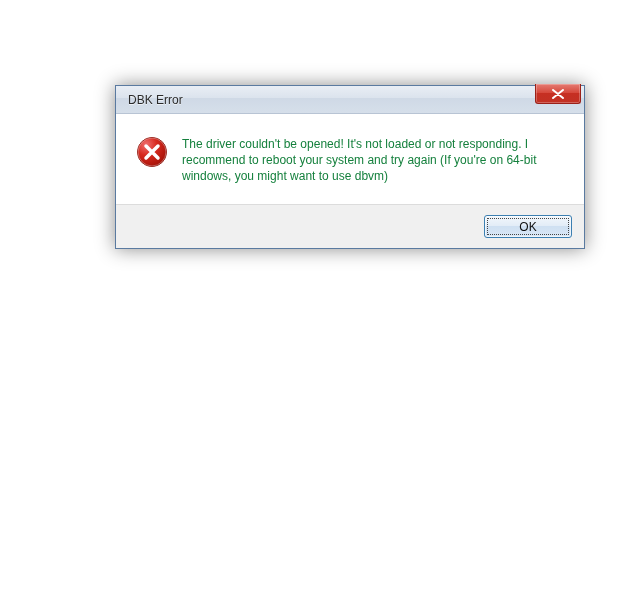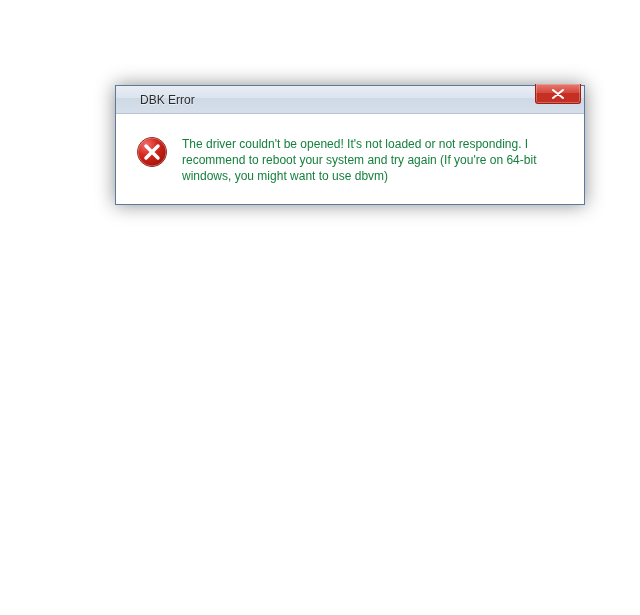--- a/index.html
+++ b/index.html
@@ -24,21 +24,21 @@
       border: 1px solid #5a7aa0;
       box-shadow: 0 0 18px rgba(0,0,0,0.45);
     }
     .titlebar {
       height: 28px;
       background: linear-gradient(to bottom, #e9eef5 0%, #dbe3ed 45%, #cfd9e6 46%, #d6dfea 100%);
       border-bottom: 1px solid #b8c4d4;
       position: relative;
       display: flex;
       align-items: center;
-      padding-left: 24px;
+      padding-left: 12px;
     }
     .titlebar-text {
       color: #2b2b2b;
       font-size: 12px;
       text-shadow: 0 1px 0 rgba(255,255,255,0.6);
     }
     .close-btn {
       position: absolute;
       right: 3px;
       top: -2px;
@@ -125,13 +125,16 @@
             <stop offset="100%" stop-color="#a51208"></stop>
           </radialGradient>
         </defs>
         <circle cx="16" cy="16" r="14.5" fill="url(#redg)" stroke="#8a0e05" stroke-width="1"></circle>
         <circle cx="16" cy="16" r="14" fill="none" stroke="rgba(255,255,255,0.35)" stroke-width="1"></circle>
         <path d="M10 10 L22 22 M22 10 L10 22" stroke="#ffffff" stroke-width="3.5" stroke-linecap="round" fill="none"></path>
       </svg>
     </div>
     <div class="message">The driver couldn't be opened! It's not loaded or not responding. I recommend to reboot your system and try again (If you're on 64-bit windows, you might want to use dbvm)</div>
   </div>
+  <div class="button-row">
+    <button class="ok-btn">OK</button>
+  </div>
 </div>
 
 </body></html>

